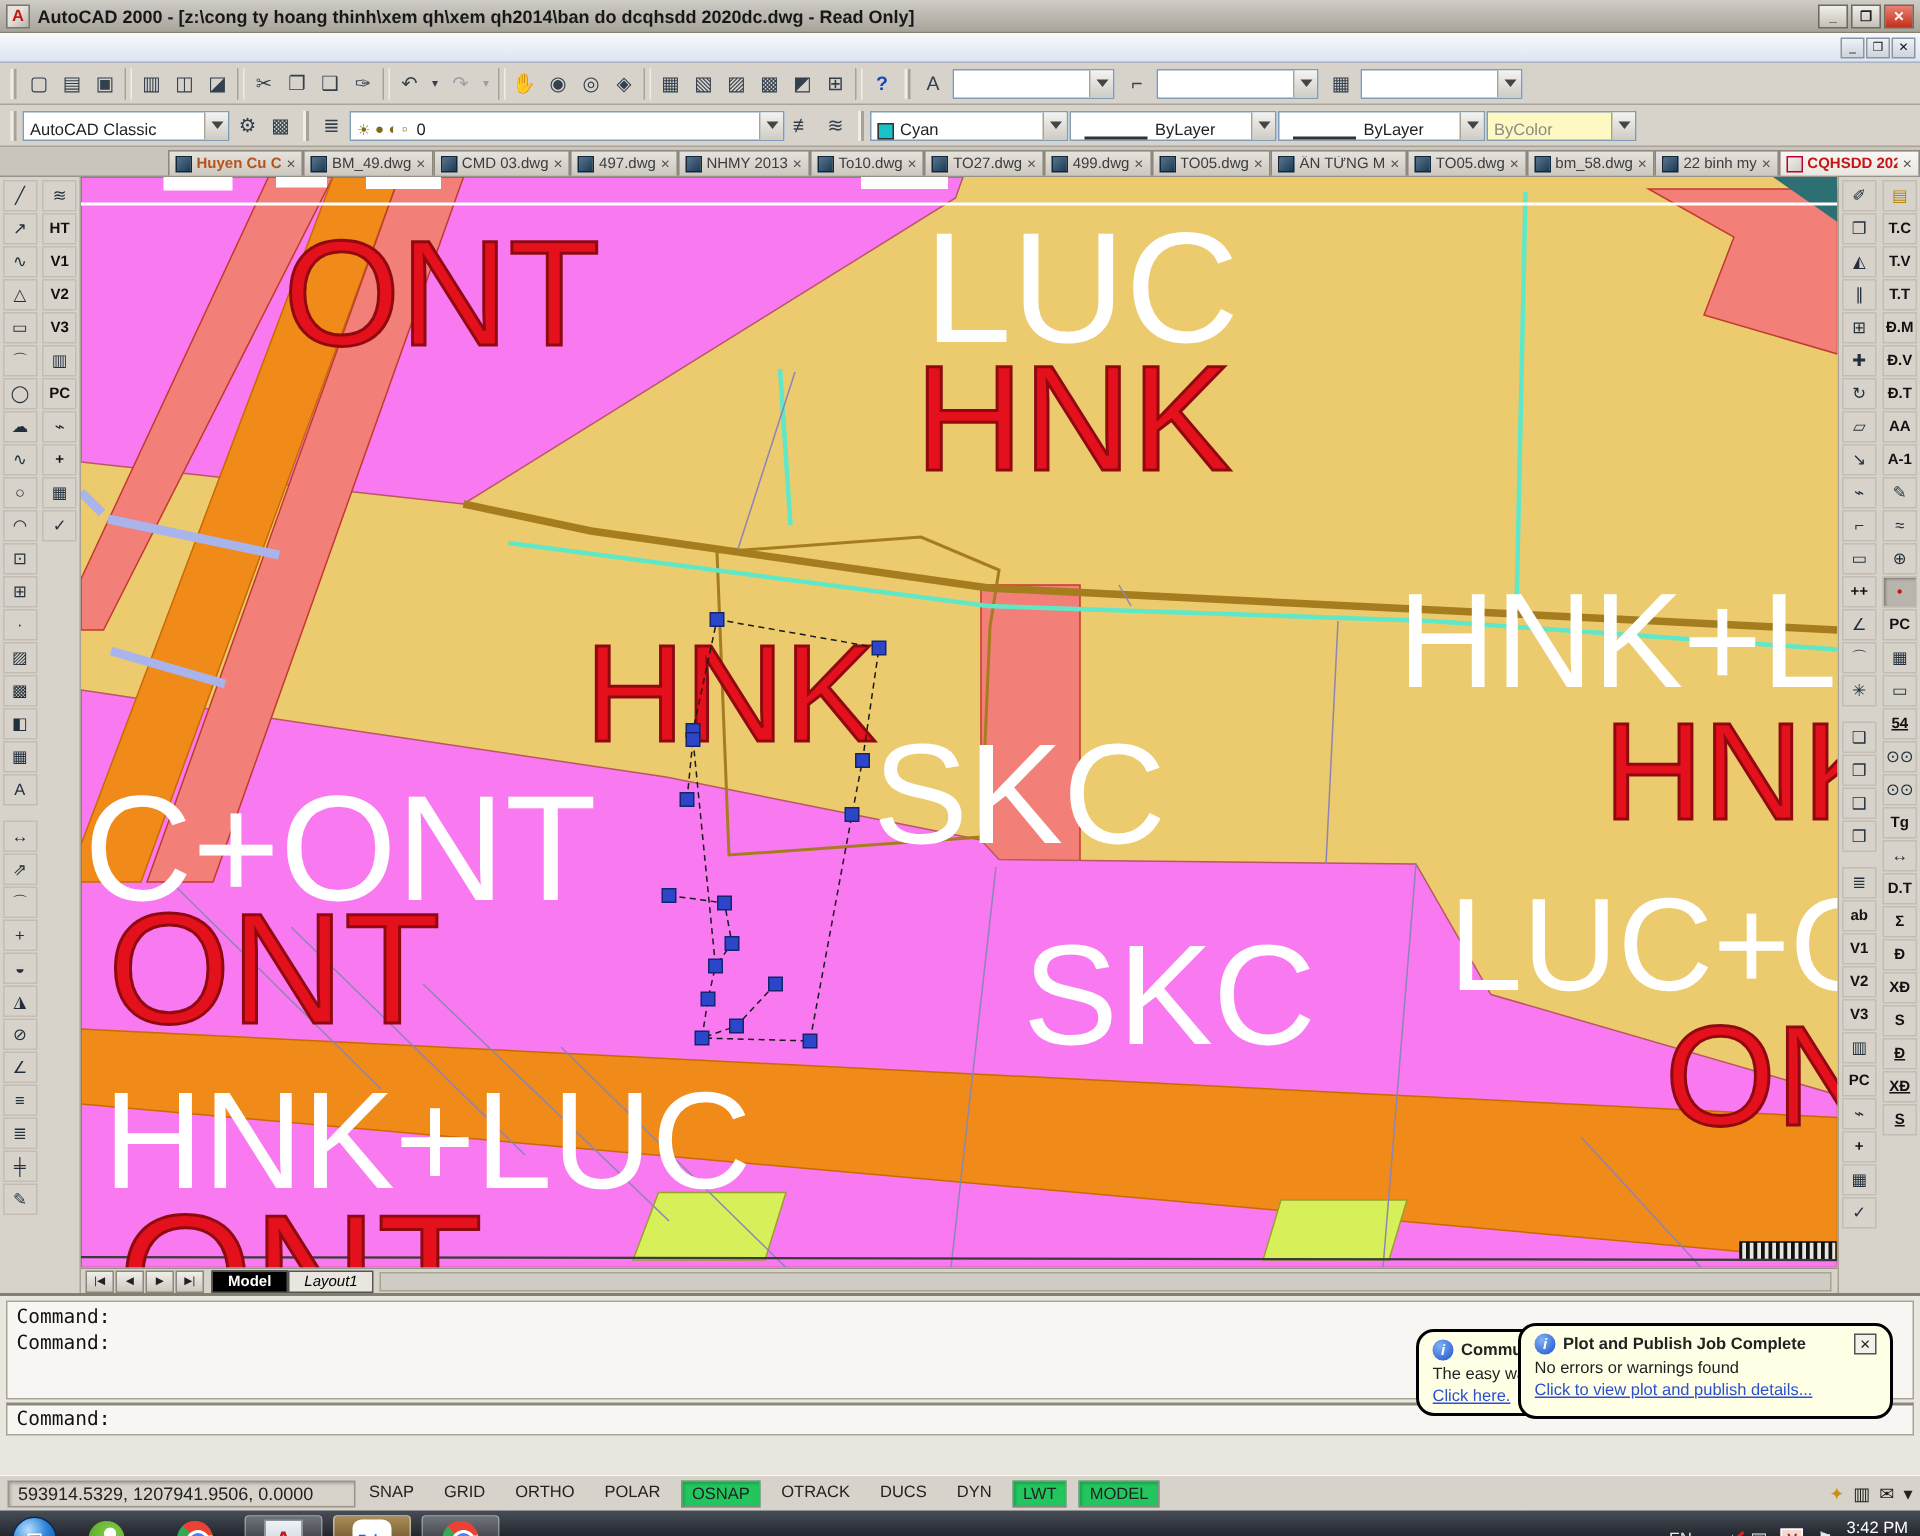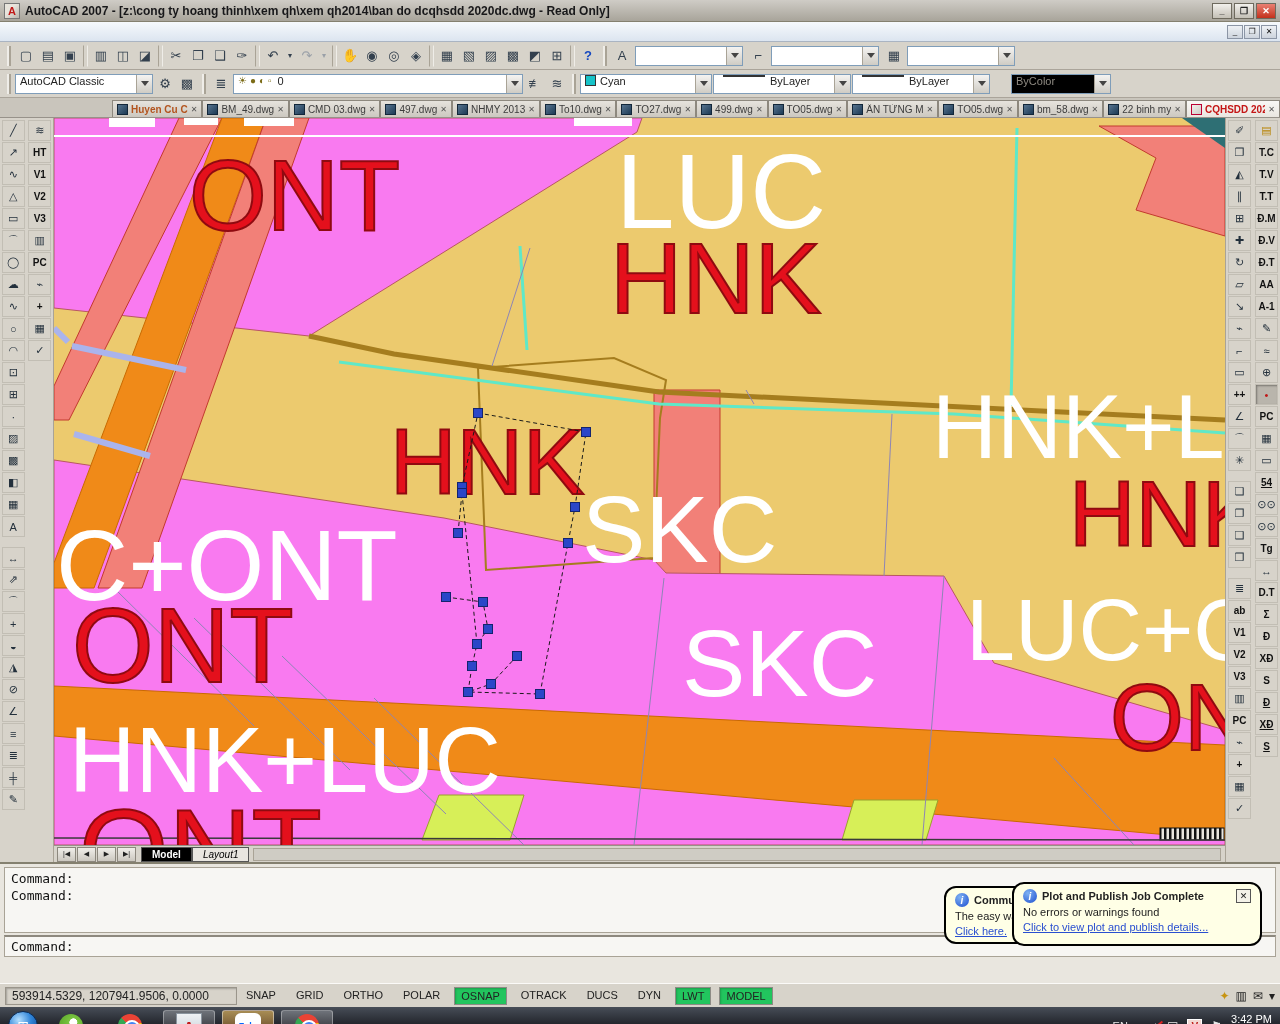--- a/index.html
+++ b/index.html
@@ -37,28 +37,28 @@
   .grip { width:4px; height:20px; border-left:2px solid #efede8;
     border-right:2px solid #a9a396; margin:0 3px; }
   .tbbtn { width:22px; height:22px; display:flex; align-items:center; justify-content:center;
     font-size:13px; color:#33404e; border:1px solid transparent; }
   .tbbtn.narrow { width:12px; font-size:8px; }
   .tbbtn.dim { color:#9aa0a8; }
   .tbbtn.help { color:#1548c0; font-weight:bold; }
   .tbbtn.sep { width:5px; height:22px; border-left:1px solid #a9a396;
     border-right:1px solid #efede8; margin:0 2px; }
   .combo { height:20px; background:#fff; border:1px solid #7f9db9; display:flex;
-    align-items:flex-start; font-size:11px; color:#222; padding-left:4px; }
+    align-items:flex-end; font-size:11px; color:#222; padding-left:4px; }
   .combo .cval { white-space:nowrap; overflow:hidden; }
   .combo-arrow { margin-left:auto; width:16px; height:18px;
     background:linear-gradient(#f4f3f1,#cfccc4); border-left:1px solid #a9a396;
     display:flex; align-items:center; justify-content:center; }
   .combo-arrow i { width:0; height:0; border-left:4px solid transparent;
     border-right:4px solid transparent; border-top:5px solid #444; }
-  .combo.disabled { background:#000000; color:#8e8a82;margin-left:20px; }
+  .combo.disabled { background:#fef9c3; color:#8e8a82; }
   .swatch { width:11px; height:11px; border:1px solid #333; margin-right:4px; }
   .lt-line { width:42px; border-top:2px solid #333; margin:0 5px; }
   .laymini { font-size:10px; color:#7c6c18; margin-right:2px; }
 
   
   .tabstrip { height:20px; background:#c9c5bc; display:flex; align-items:flex-end;
     padding-left:112px; border-bottom:1px solid #97928a; }
   .tabs-host { display:flex; align-items:flex-end; }
   .dtab { height:17px; background:linear-gradient(#e6e3dd,#ccc8c0);
     border:1px solid #8d887e; border-bottom:none; display:flex; align-items:center;
@@ -163,21 +163,21 @@
   .trayico.av { background:#f3d9d4; color:#c02020; border:1px solid #fff;
     width:15px; height:15px; font-size:10px; font-weight:bold; display:flex;
     align-items:center; justify-content:center; }
   .clock { text-align:right; line-height:13px; font-size:11px; color:#fff; }
 </style>
 </head>
 <body>
 
 <div class="titlebar">
   <div class="acad-logo">A</div>
-  <div class="title-text">AutoCAD 2007 - [z:\cong ty hoang thinh\xem qh\xem qh2014\ban do dcqhsdd 2020dc.dwg - Read Only]</div>
+  <div class="title-text">AutoCAD 2000 - [z:\cong ty hoang thinh\xem qh\xem qh2014\ban do dcqhsdd 2020dc.dwg - Read Only]</div>
   <div class="winbtns">
     <div class="winbtn">_</div>
     <div class="winbtn">❐</div>
     <div class="winbtn close">✕</div>
   </div>
 </div>
 
 <div class="menubar">
   <div class="docbtns">
     <div class="docbtn">_</div>

